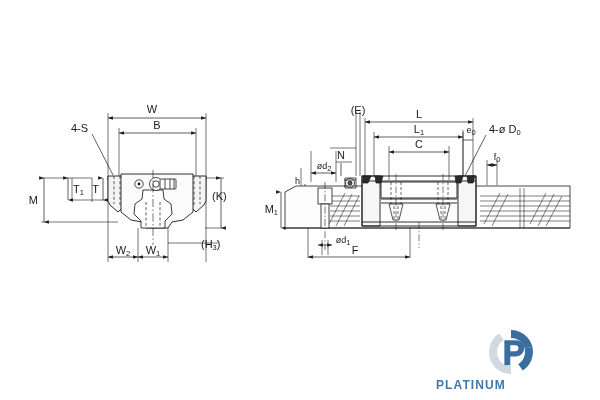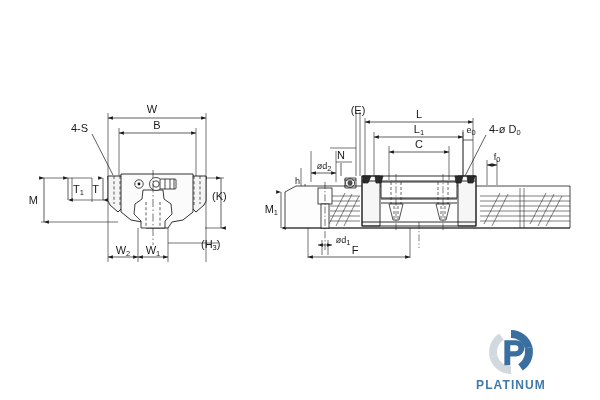--- a/index.html
+++ b/index.html
@@ -35,21 +35,21 @@
     font-size: 9px;
   }
   .sub {
     font-size: 7.5px;
   }
   .wm-block {
     position: absolute;
     right: 14px;
     bottom: 8px;
     width: 150px;
-    text-align: center;
+    text-align: left;
     opacity: 0.92;
   }
   .wm-logo {
     width: 74px;
     height: 56px;
     margin: 0 auto;
     display: block;
   }
   .wm-name {
     font-family: "Liberation Sans", sans-serif;

